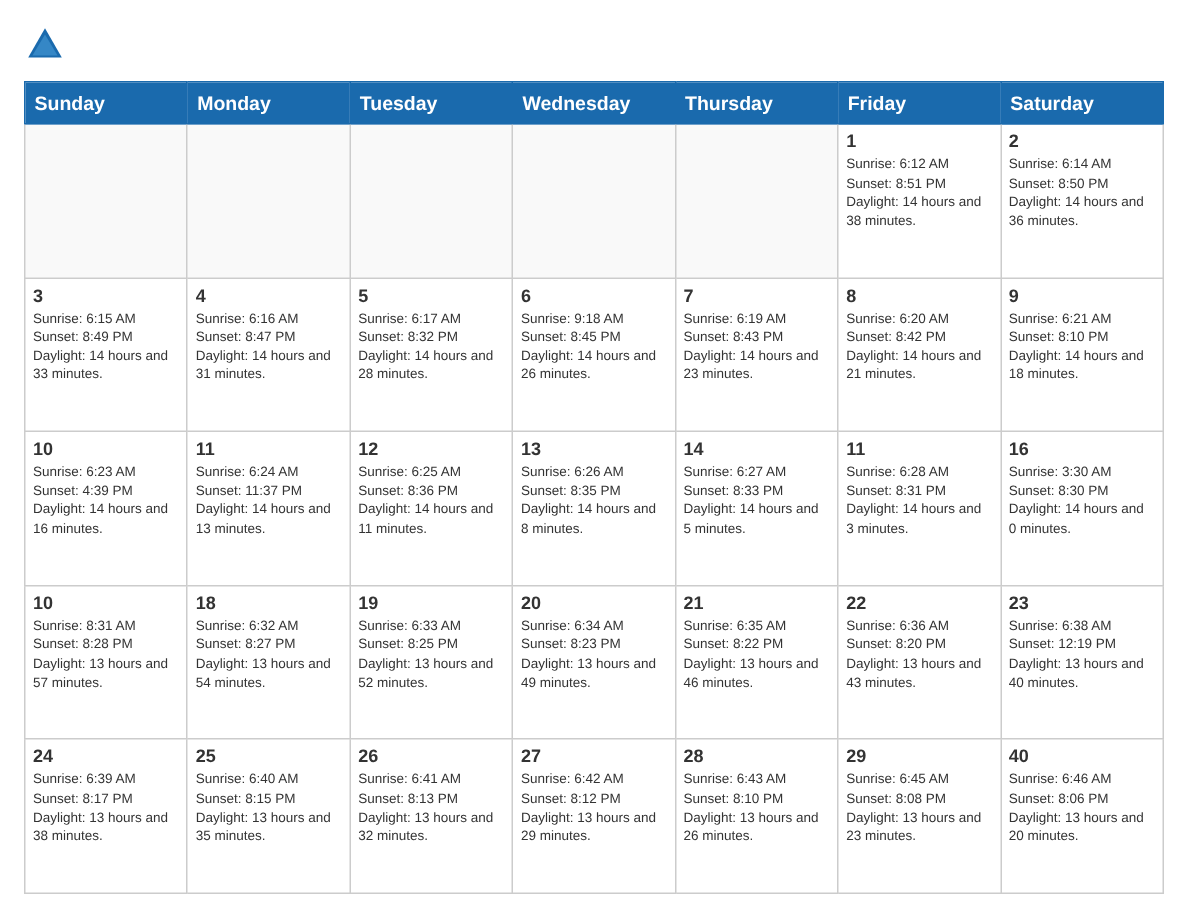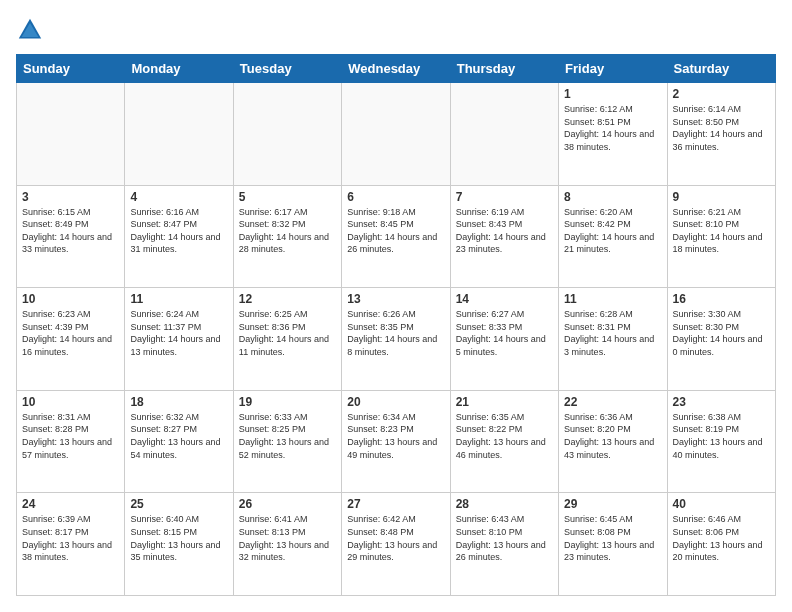--- a/index.html
+++ b/index.html
@@ -200,35 +200,35 @@
           <td><span class="day-num">20</span><span class="day-info">Sunrise: 6:34 AM
 Sunset: 8:23 PM
 Daylight: 13 hours and 49 minutes.</span></td>
           <td><span class="day-num">21</span><span class="day-info">Sunrise: 6:35 AM
 Sunset: 8:22 PM
 Daylight: 13 hours and 46 minutes.</span></td>
           <td><span class="day-num">22</span><span class="day-info">Sunrise: 6:36 AM
 Sunset: 8:20 PM
 Daylight: 13 hours and 43 minutes.</span></td>
           <td><span class="day-num">23</span><span class="day-info">Sunrise: 6:38 AM
-Sunset: 8:19 PM
+Sunset: 12:19 PM
 Daylight: 13 hours and 40 minutes.</span></td>
         </tr>
         <tr>
           <td><span class="day-num">24</span><span class="day-info">Sunrise: 6:39 AM
 Sunset: 8:17 PM
 Daylight: 13 hours and 38 minutes.</span></td>
           <td><span class="day-num">25</span><span class="day-info">Sunrise: 6:40 AM
 Sunset: 8:15 PM
 Daylight: 13 hours and 35 minutes.</span></td>
           <td><span class="day-num">26</span><span class="day-info">Sunrise: 6:41 AM
 Sunset: 8:13 PM
 Daylight: 13 hours and 32 minutes.</span></td>
           <td><span class="day-num">27</span><span class="day-info">Sunrise: 6:42 AM
-Sunset: 8:48 PM
+Sunset: 8:12 PM
 Daylight: 13 hours and 29 minutes.</span></td>
           <td><span class="day-num">28</span><span class="day-info">Sunrise: 6:43 AM
 Sunset: 8:10 PM
 Daylight: 13 hours and 26 minutes.</span></td>
           <td><span class="day-num">29</span><span class="day-info">Sunrise: 6:45 AM
 Sunset: 8:08 PM
 Daylight: 13 hours and 23 minutes.</span></td>
           <td><span class="day-num">40</span><span class="day-info">Sunrise: 6:46 AM
 Sunset: 8:06 PM
 Daylight: 13 hours and 20 minutes.</span></td>

